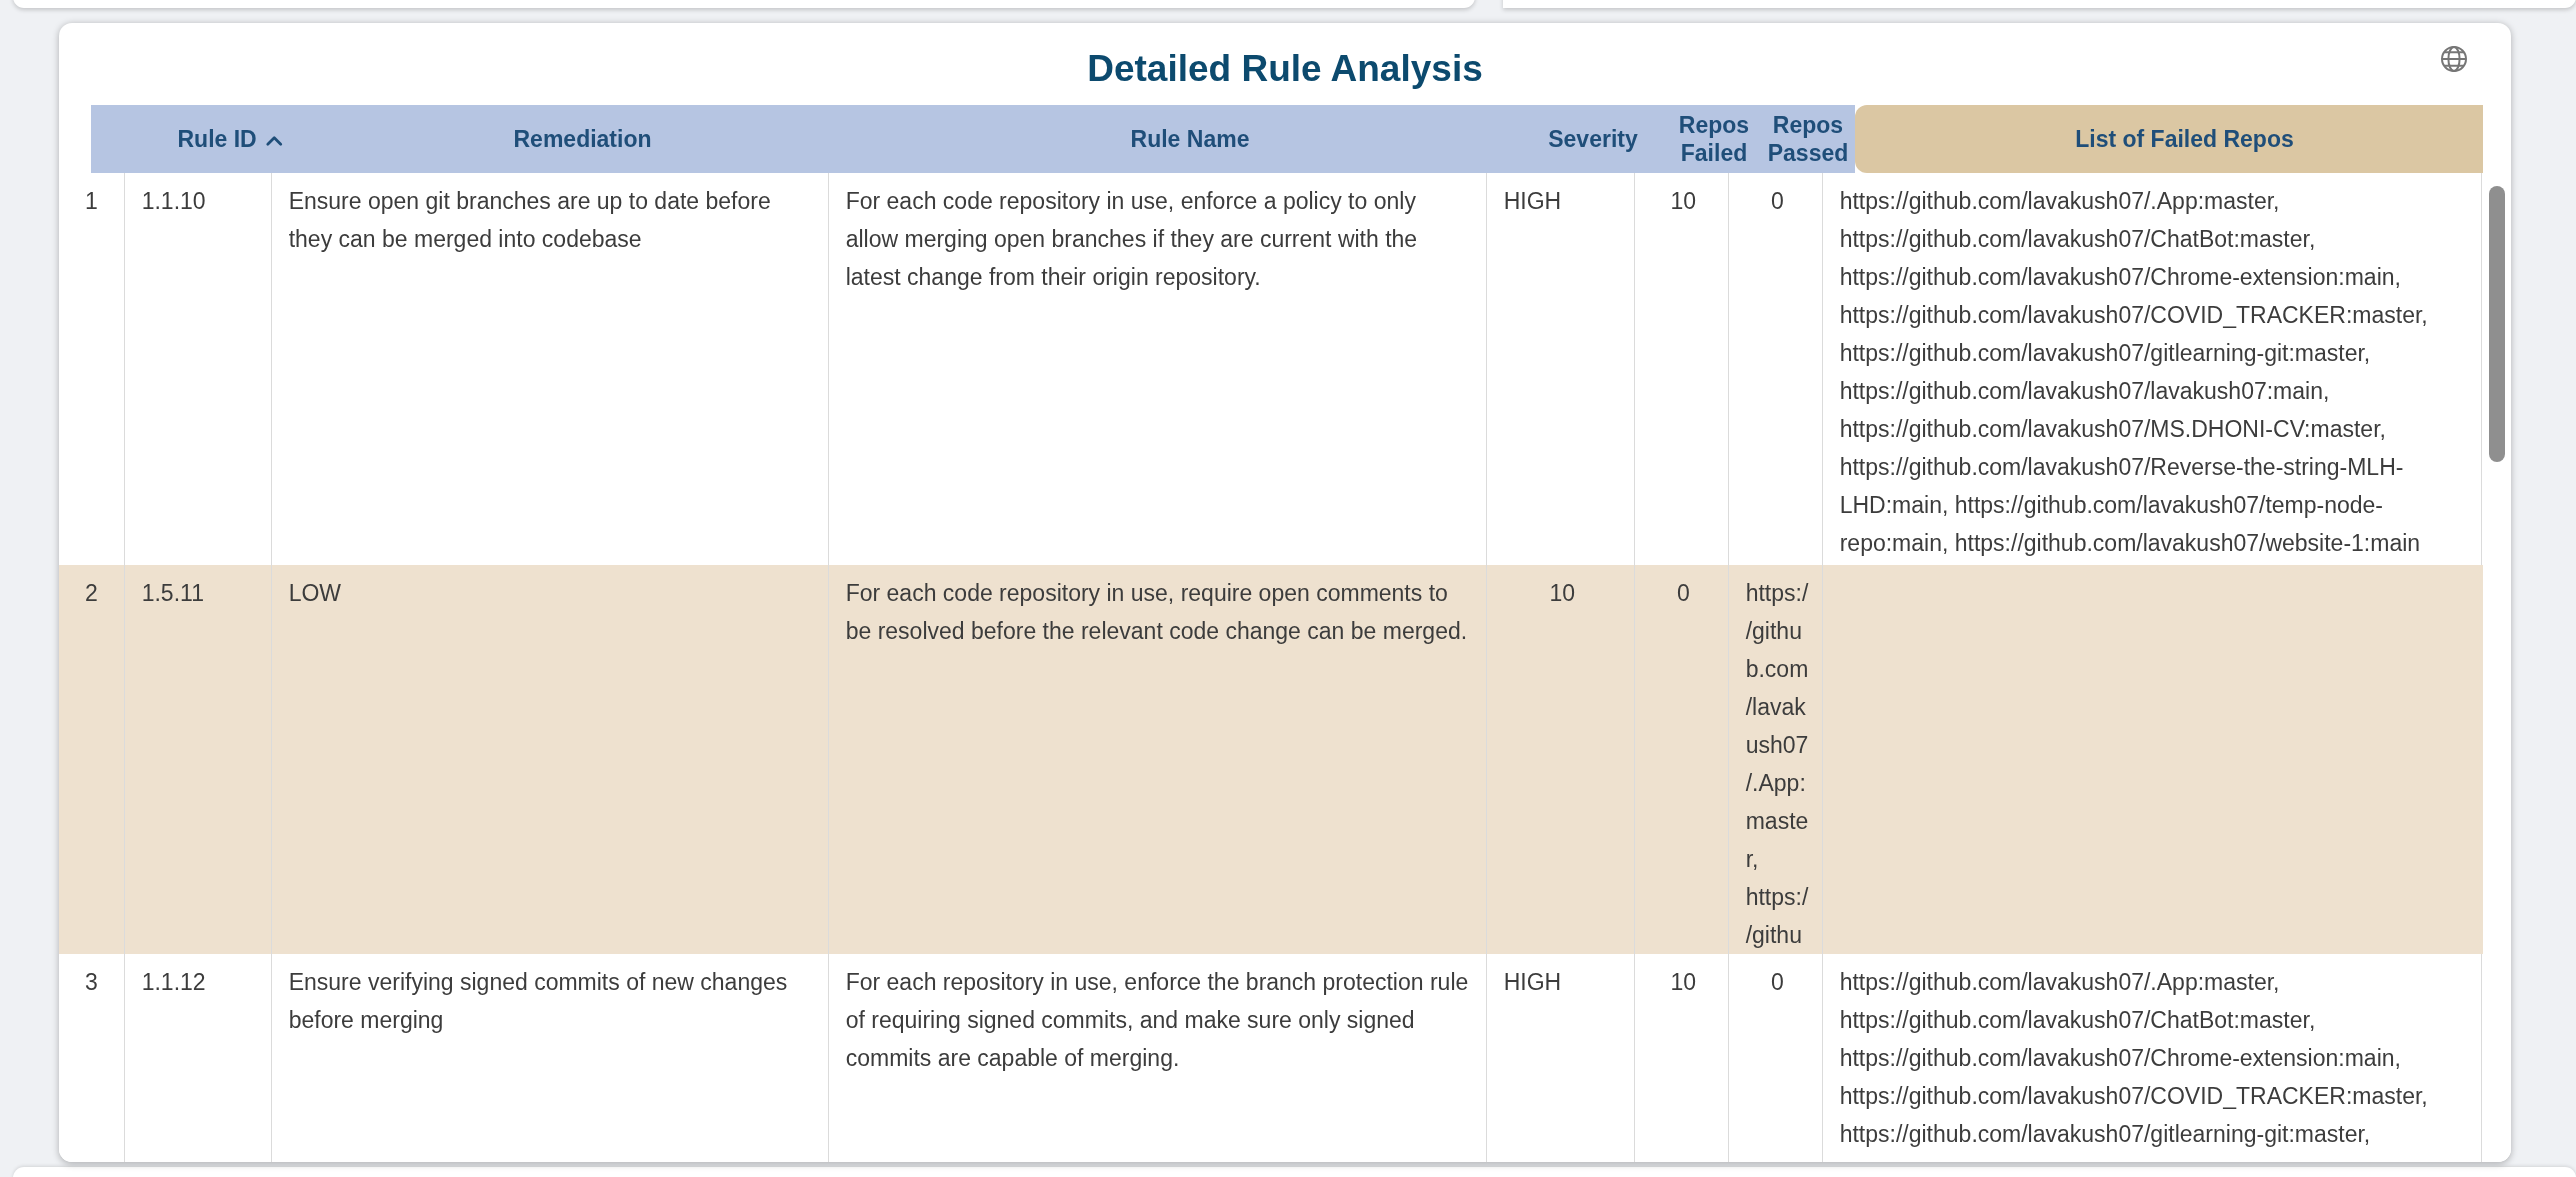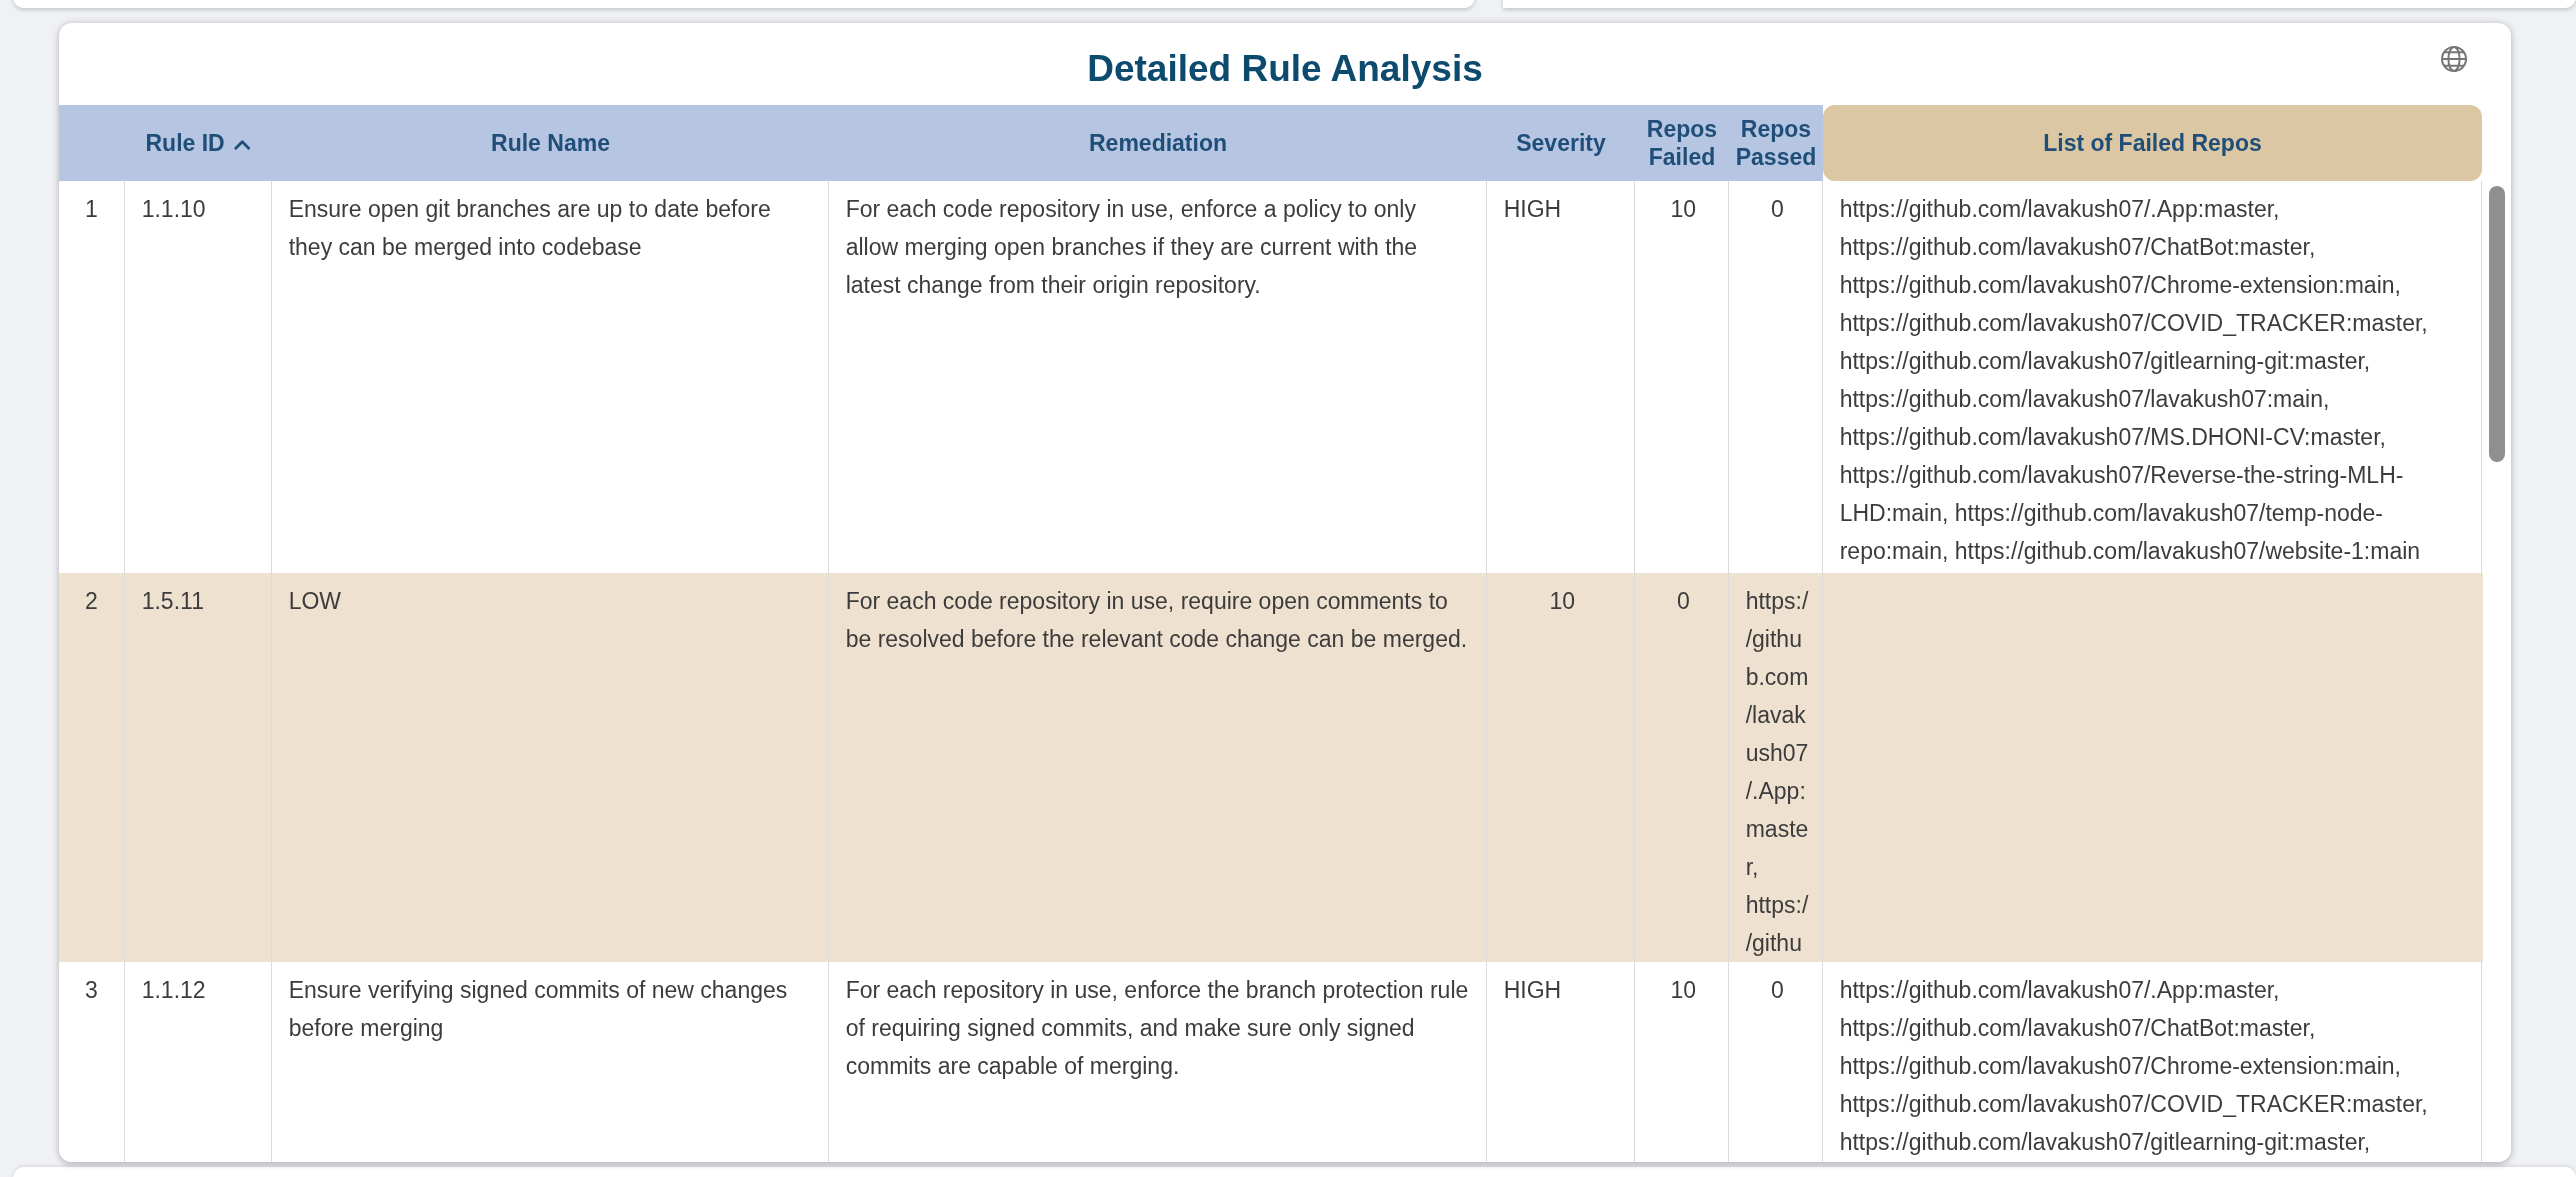--- a/index.html
+++ b/index.html
@@ -57,21 +57,21 @@
     height: 32px;
     cursor: pointer;
   }
 
   
   .table { width: 2424px; }
   .grid8 {
     display: grid;
     grid-template-columns: 66px 147px 557px 658px 148px 94px 94px 659px;
   }
-  .thead { height: 76px; }
+  .thead { height: 68px; margin-left: 32px; }
   .hcell {
     display: flex;
     align-items: center;
     justify-content: center;
     text-align: center;
     font-weight: 700;
     font-size: 23px;
     line-height: 28px;
     color: var(--header-text, #1f4e79);
     background: var(--header-bg, #b6c5e2);
@@ -157,24 +157,24 @@
         </div>
         <div class="hcell">
           <span>Rule ID</span>
           <span class="sort">
             <svg width="18.5" height="13" viewBox="0 0 20 14" fill="none" stroke="#1f4e79" stroke-width="3" stroke-linecap="round" stroke-linejoin="round">
               <polyline points="3,11 10,4 17,11"></polyline>
             </svg>
           </span>
         </div>
         <div class="hcell">
+          <span>Remediation</span>
+        </div>
+        <div class="hcell">
           <span>Rule Name</span>
-        </div>
-        <div class="hcell">
-          <span>Remediation</span>
         </div>
         <div class="hcell">
           <span>Severity</span>
         </div>
         <div class="hcell">
           <span>Repos Failed</span>
         </div>
         <div class="hcell">
           <span>Repos Passed</span>
         </div>

